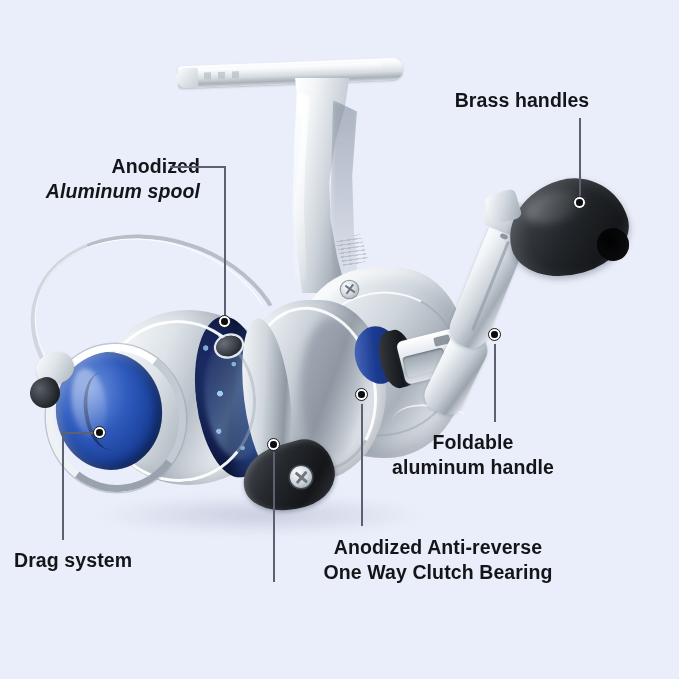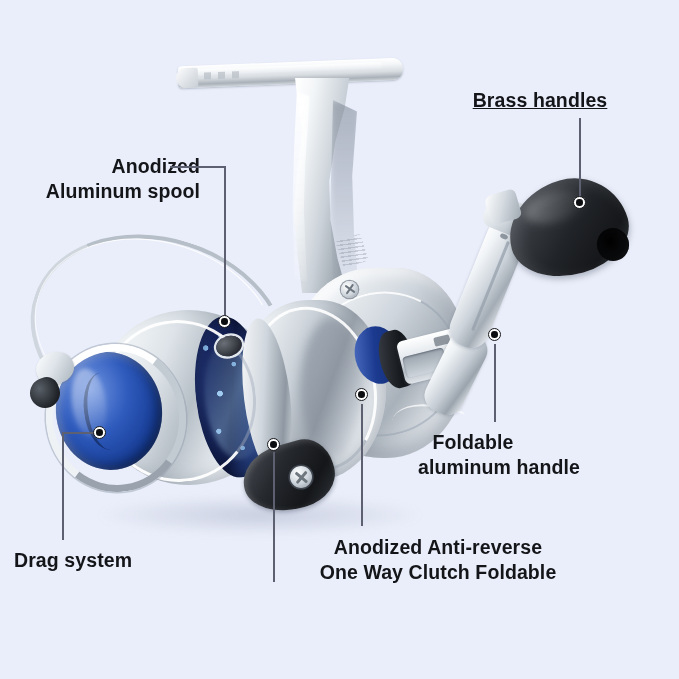--- a/index.html
+++ b/index.html
@@ -450,41 +450,41 @@
     <div class="arm-hole"></div>
     <div class="arm-knuckle"></div>
     <div class="arm-knuckle-band"></div>
 
     <div class="knob"></div>
     <div class="knob-hl"></div>
     <div class="knob-cap"></div>
     <div class="knob-hole"></div>
   </div>
 
-  <div class="callout c" style="left:430px;top:88px;width:220px;text-decoration:underline;">Brass handles</div>
+  <div class="callout c" style="left:412px;top:88px;width:220px;">Brass handles</div>
   <div class="lead-v" style="left:579px;top:118px;height:80px;"></div>
   <div class="dot" style="left:573px;top:196px;"></div>
 
   <div class="callout r" style="left:0px;top:154px;width:200px;">Anodized</div>
-  <div class="callout r" style="left:0px;top:179px;width:200px;">Aluminum spool</div>
+  <div class="callout r" style="left:0px;top:179px;width:200px;font-style:italic;">Aluminum spool</div>
   <div class="lead-h" style="left:170px;top:166px;width:55px;"></div>
   <div class="lead-v" style="left:224px;top:166px;height:152px;"></div>
   <div class="dot" style="left:218px;top:315px;"></div>
 
   <div class="callout c" style="left:363px;top:430px;width:220px;">Foldable</div>
-  <div class="callout c" style="left:363px;top:455px;width:220px;margin-left:26px;">aluminum handle</div>
+  <div class="callout c" style="left:363px;top:455px;width:220px;">aluminum handle</div>
   <div class="lead-v" style="left:494px;top:344px;height:78px;"></div>
   <div class="dot" style="left:488px;top:328px;"></div>
 
   <div class="callout l" style="left:14px;top:548px;width:220px;">Drag system</div>
   <div class="lead-v" style="left:62px;top:432px;height:108px;"></div>
   <div class="lead-h" style="left:62px;top:432px;width:32px;"></div>
   <div class="dot" style="left:93px;top:426px;"></div>
 
   <div class="callout c" style="left:293px;top:535px;width:290px;">Anodized Anti-reverse</div>
-  <div class="callout c" style="left:293px;top:560px;width:290px;">One Way Clutch Foldable</div>
+  <div class="callout c" style="left:293px;top:560px;width:290px;">One Way Clutch Bearing</div>
   <div class="lead-v" style="left:361px;top:404px;height:122px;"></div>
   <div class="dot" style="left:355px;top:388px;"></div>
 
   <div class="lead-v" style="left:273px;top:452px;height:130px;"></div>
   <div class="dot" style="left:267px;top:438px;"></div>
 
 </div>
 
 </body></html>

